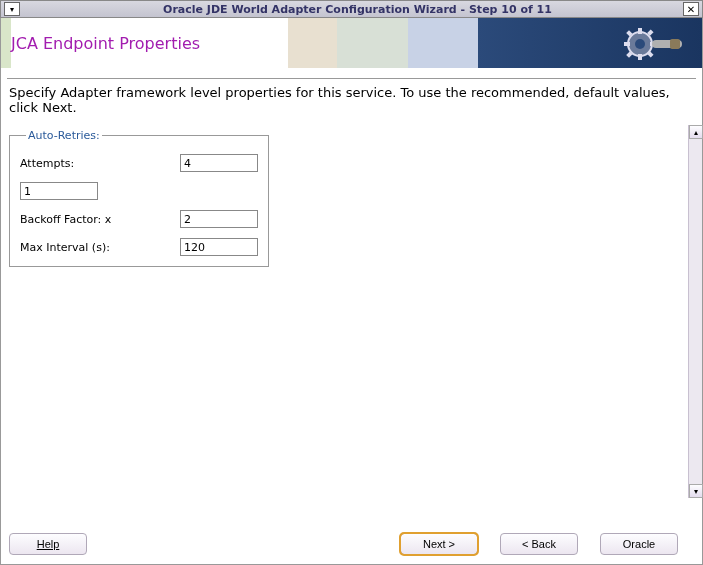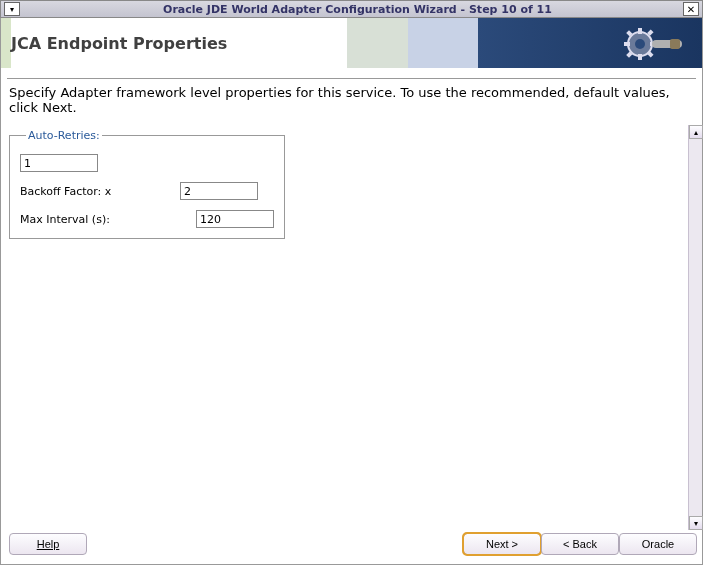--- a/index.html
+++ b/index.html
@@ -70,24 +70,24 @@
         #d9e6c9 0%, #d9e6c9 18%,
         #c7d8ec 18%, #c7d8ec 28%,
         #d4c4e2 28%, #d4c4e2 38%,
         #e8e0d0 38%, #e8e0d0 48%,
         #d8e0d6 48%, #d8e0d6 58%,
         #c8d2e6 58%, #c8d2e6 68%,
         #2b4a7a 68%, #1a3560 100%);
     }
     .header-title {
       font-size: 16px;
-      font-weight: bold;
-      color: #404040;
-      background: #fff;
-      padding: 14px 120px 14px 0px;
+      font-weight: normal;
+      color: #a21caf;
+      background: #fff;
+      padding: 14px 88px 14px 0px;
       height: 50px;
       display:flex;
       align-items:center;
     }
     .header-gear {
       position: absolute;
       right: 20px;
       top: 8px;
     }
     .divider {
@@ -115,40 +115,41 @@
       color: #2a5a9a;
       font-size: 11px;
       padding: 0 2px;
       margin-left: 6px;
     }
     .field-row {
       display: flex;
       align-items: center;
       margin-bottom: 10px;
     }
-    .field-row:last-child { margin-bottom: 0; gap: 16px; }
+    .field-row:last-child { margin-bottom: 0; }
     .field-label {
       width: 160px;
       font-size: 11px;
       color: #000;
     }
     .field-input {
       width: 78px;
       height: 18px;
       border: 1px solid #888;
       padding: 1px 3px;
       font-size: 11px;
       font-family: inherit;
     }
     .button-bar {
       display: flex;
       align-items: center;
       height: 34px;
-      padding: 0 5px 6px 8px;
-      gap: 0;
+      padding: 0 24px 6px 8px;
+      gap: 22px;
+      margin-top: 32px;
     }
     .button-bar .spacer { flex: 1; }
     .wiz-button {
       width: 78px;
       height: 22px;
       background: linear-gradient(to bottom, #fdfdff, #ece6f0);
       border: 1px solid #b0a8b8;
       border-radius: 4px;
       font-size: 11px;
       color: #000;
@@ -222,20 +223,24 @@
   </div>
 
   <div class="divider"></div>
 
   <div class="description">Specify Adapter framework level properties for this service.  To use the recommended, default values, click Next.</div>
 
   <div class="content">
     <fieldset class="auto-retries">
       <legend>Auto-Retries:</legend>
 
+      <div class="field-row">
+        <div class="field-label">Attempts:</div>
+        <input class="field-input" value="4" style="">
+      </div>
 
       <div class="field-row">
         <input class="field-input" value="1" style="">
       </div>
 
       <div class="field-row">
         <div class="field-label">Backoff Factor: x</div>
         <input class="field-input" value="2" style="">
       </div>
 

